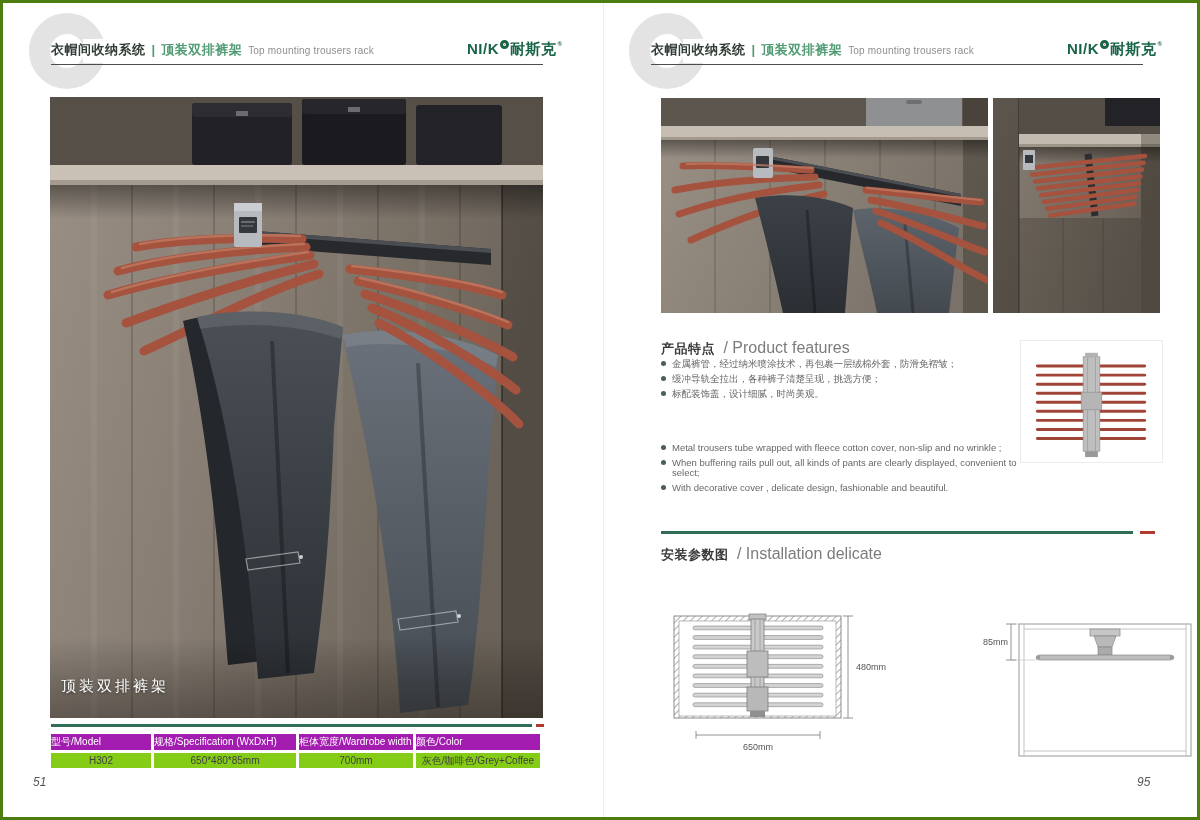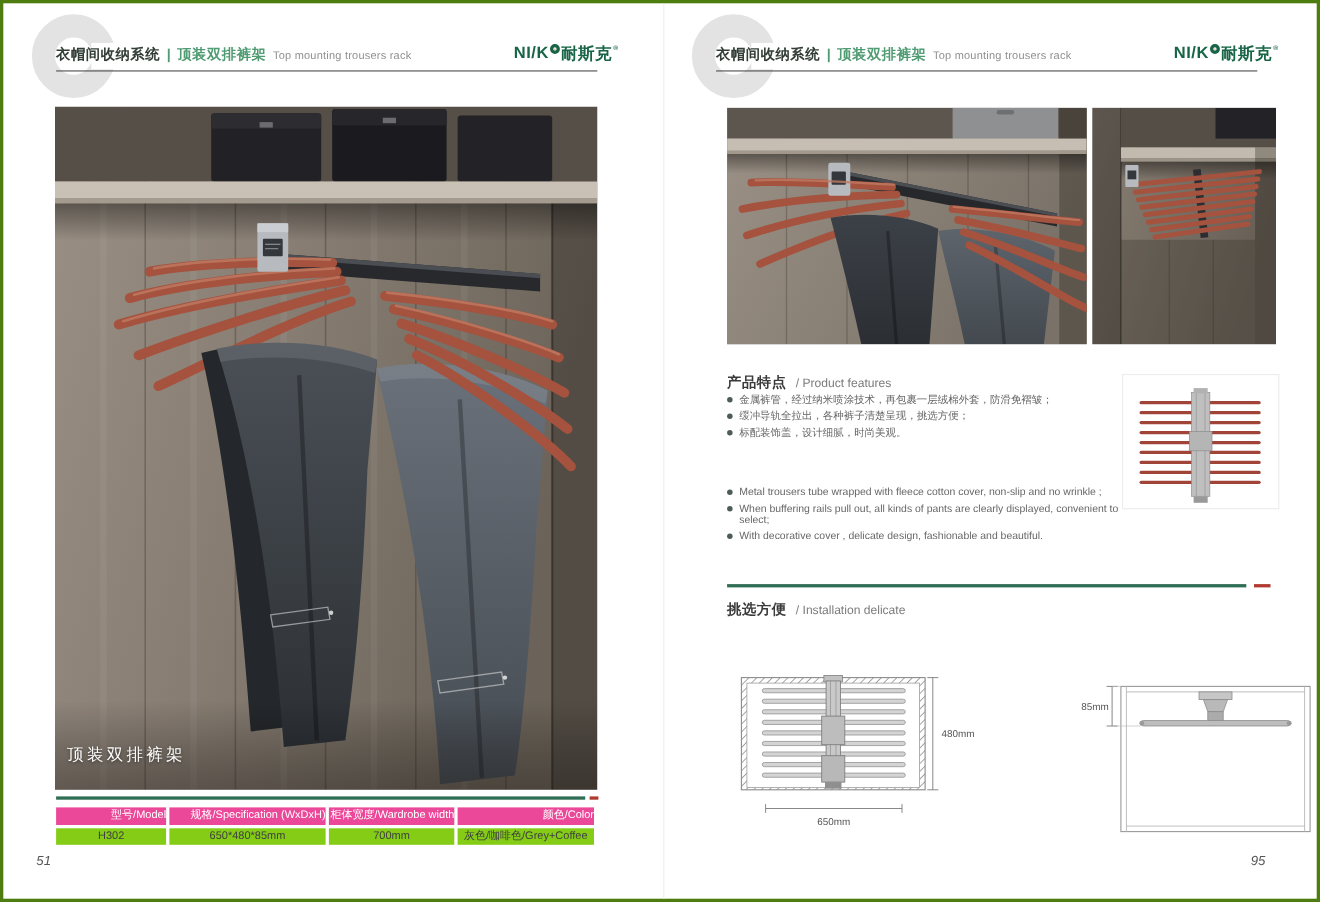--- a/index.html
+++ b/index.html
@@ -34,30 +34,30 @@
   .photo-caption { position:absolute; left:58px; top:674px; color:#fff; font-size:15px;
                    letter-spacing:3px; text-shadow:0 1px 3px rgba(0,0,0,.5); }
 
   
   .rule-green { position:absolute; height:3px; background:#2f6e54; }
   .rule-red   { position:absolute; height:3px; background:#b03a30; }
 
   
   .spec-table { position:absolute; left:48px; top:731px; width:492px;
                 display:grid; grid-template-columns:100px 142px 114px 124px; gap:3px; }
-  .spec-th { background:#ec4899; color:#fff; font-size:10px; height:16px; line-height:16px;
-             text-align:right; }
+  .spec-th { background:#a21caf; color:#fff; font-size:10px; height:16px; line-height:16px;
+             text-align:left; }
   .spec-td { background:#84cc16; color:#3f3f3f; font-size:10px; height:15px; line-height:15px;
              text-align:center; }
   .pagenum { position:absolute; font-size:12px; color:#555;font-style:italic; }
 
   
   .sec-head { position:absolute; white-space:nowrap; }
   .sec-head .zh { font-size:13px; font-weight:bold; color:#3a3a3a; letter-spacing:.5px; }
-  .sec-head .en { font-size:11px; color:#7c7c7c; margin-left:4px; }
+  .sec-head .en { font-size:16px; color:#7c7c7c; margin-left:4px; }
   .bullets { position:absolute; list-style:none; }
   .bullets li { display:flex; gap:6px; font-size:9.5px; color:#676767; line-height:10px;
                 margin-bottom:5px; align-items:flex-start; }
   .bullets li::before { content:''; flex:0 0 auto; width:5px; height:5px; border-radius:50%;
                         background:#4d5d55; margin-top:2px; }
   .detail-img { position:absolute; left:1017px; top:337px; width:143px; height:123px;
                 background:#fff; border:1px solid #ececec; }
   .diagram { position:absolute; }
   .dim-text { font-size:9px; fill:#555; font-family:"Liberation Sans", sans-serif; }
 </style>
@@ -358,21 +358,21 @@
       <line x1="75.5" y1="16" x2="75.5" y2="112" stroke="#9d9d9d" stroke-width=".8"></line>
       <rect x="61" y="52" width="21" height="18" fill="#b5b5b5" stroke="#8a8a8a" stroke-width=".6"></rect>
       <rect x="65" y="12" width="13" height="5" fill="#b2b2b2"></rect>
       <rect x="65" y="112" width="13" height="6" fill="#999999"></rect>
     </svg>
   </div>
 
   <div class="rule-green" style="left:658px; top:528px; width:472px;"></div>
   <div class="rule-red" style="left:1137px; top:528px; width:15px;"></div>
   <div class="sec-head" style="left:658px; top:542px;">
-    <span class="zh">挑选方便</span>
+    <span class="zh">安装参数图</span>
     <span class="en">/ Installation delicate</span>
   </div>
 
   <div class="diagram" style="left:656px; top:592px;">
     <svg viewBox="0 0 260 170" width="260" height="170">
       <defs>
         <pattern id="hatchA" width="5" height="5" patternUnits="userSpaceOnUse" patternTransform="rotate(45)">
           <line x1="0" y1="0" x2="0" y2="5" stroke="#9a9a9a" stroke-width="1.6"></line>
         </pattern>
       </defs>

